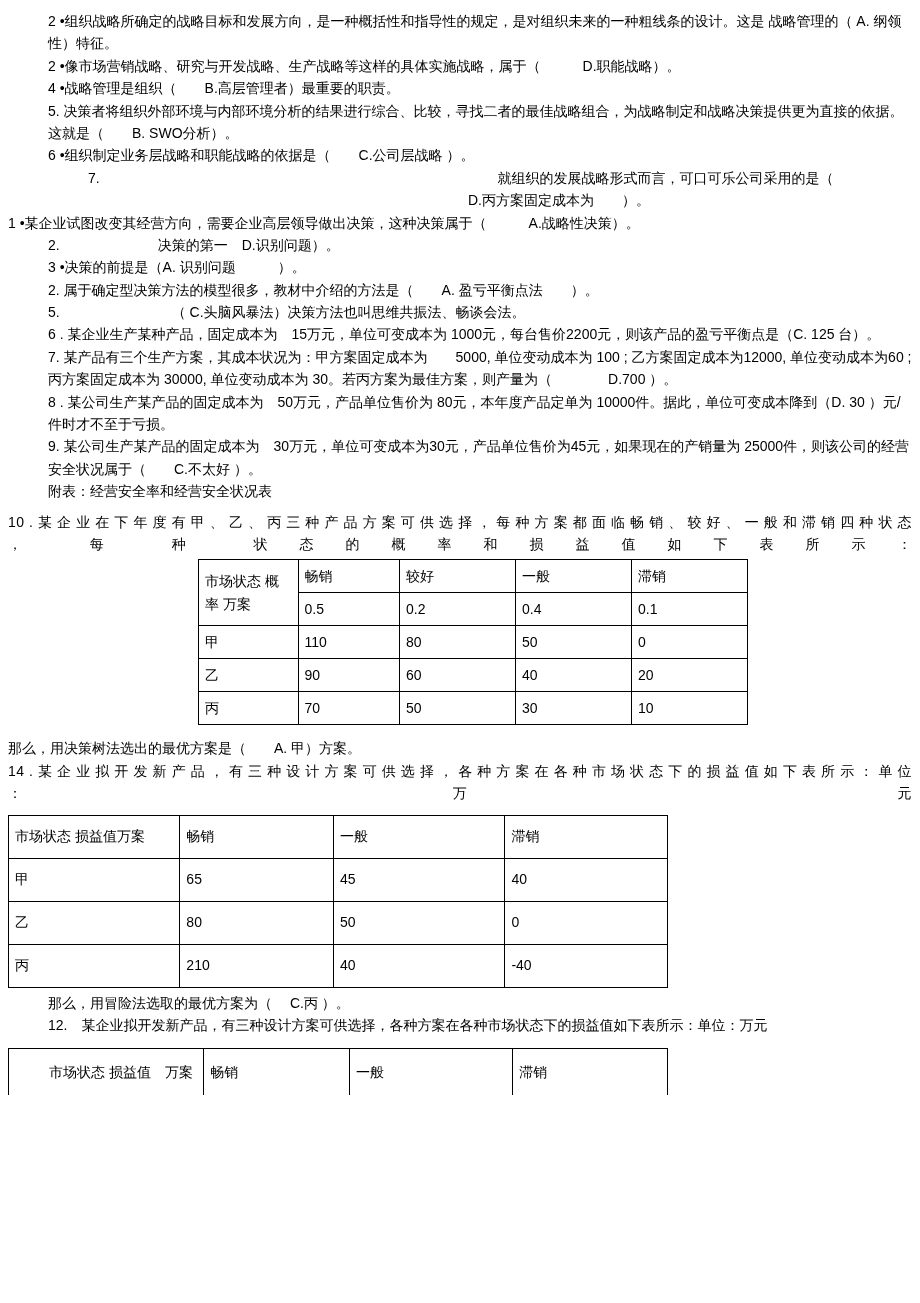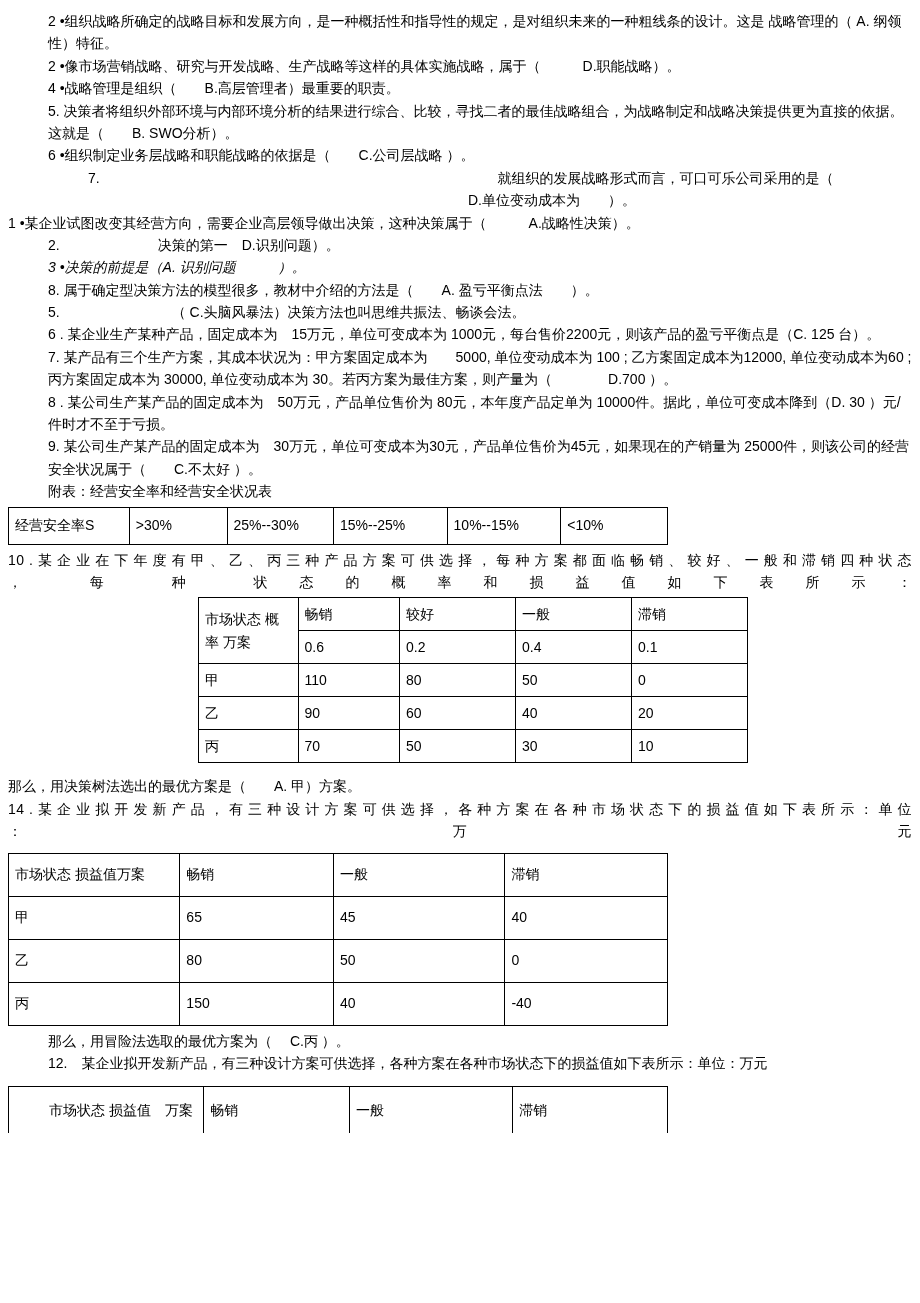--- a/index.html
+++ b/index.html
@@ -72,58 +72,50 @@
 <p class="para indent1">2 •组织战略所确定的战略目标和发展方向，是一种概括性和指导性的规定，是对组织未来的一种粗线条的设计。这是 战略管理的（ A. 纲领性）特征。</p>
 <p class="para indent1">2 •像市场营销战略、研究与开发战略、生产战略等这样的具体实施战略，属于（　　　D.职能战略）。</p>
 <p class="para indent1">4 •战略管理是组织（　　B.高层管理者）最重要的职责。</p>
 <p class="para indent1">5. 决策者将组织外部环境与内部环境分析的结果进行综合、比较，寻找二者的最佳战略组合，为战略制定和战略决策提供更为直接的依据。这就是（　　B. SWO分析）。</p>
 <p class="para indent1">6 •组织制定业务层战略和职能战略的依据是（　　C.公司层战略  ）。</p>
 <p class="para">
   <span class="indent2" style="display:inline-block;">7.</span>
   <span style="display:inline-block; width:390px;"></span>
   <span>就组织的发展战略形式而言，可口可乐公司采用的是（</span>
 </p>
-<p class="para" style="padding-left:460px;">D.单位变动成本为　　）。</p>
+<p class="para" style="padding-left:460px;">D.丙方案固定成本为　　）。</p>
 <p class="para">1 •某企业试图改变其经营方向，需要企业高层领导做出决策，这种决策属于（　　　A.战略性决策）。</p>
 <p class="para indent1">2.　　　　　　　决策的第一　D.识别问题）。</p>
-<p class="para indent1" style="font-style:italic;">3 •决策的前提是（A. 识别问题　　　）。</p>
-<p class="para indent1">8. 属于确定型决策方法的模型很多，教材中介绍的方法是（　　A. 盈亏平衡点法　　）。</p>
+<p class="para indent1" style="">3 •决策的前提是（A. 识别问题　　　）。</p>
+<p class="para indent1">2. 属于确定型决策方法的模型很多，教材中介绍的方法是（　　A. 盈亏平衡点法　　）。</p>
 <p class="para indent1">5.　　　　　　　　（ C.头脑风暴法）决策方法也叫思维共振法、畅谈会法。</p>
 <p class="para indent1">6 . 某企业生产某种产品，固定成本为　15万元，单位可变成本为 1000元，每台售价2200元，则该产品的盈亏平衡点是（C. 125 台）。</p>
 <p class="para indent1">7. 某产品有三个生产方案，其成本状况为：甲方案固定成本为　　5000, 单位变动成本为 100 ; 乙方案固定成本为12000, 单位变动成本为60 ; 丙方案固定成本为 30000, 单位变动成本为 30。若丙方案为最佳方案，则产量为（　　　　D.700 ）。</p>
 <p class="para indent1">8  . 某公司生产某产品的固定成本为　50万元，产品单位售价为 80元，本年度产品定单为 10000件。据此，单位可变成本降到（D. 30 ）元/件时才不至于亏损。</p>
 <p class="para indent1">9. 某公司生产某产品的固定成本为　30万元，单位可变成本为30元，产品单位售价为45元，如果现在的产销量为 25000件，则该公司的经营安全状况属于（　　C.不太好  ）。</p>
 <p class="para indent1">附表：经营安全率和经营安全状况表</p>
 
 <table class="table1">
   <tbody>
-      <tr>
-    <td>经营安全率S</td>
-    <td>&gt;30%</td>
-    <td>25%--30%</td>
-    <td>15%--25%</td>
-    <td>10%--15%</td>
-    <td>&lt;10%</td>
-  </tr>
 </tbody>
   </table>
 
 <p class="para justified">10 . 某 企 业 在 下 年 度 有 甲 、 乙 、 丙 三 种 产 品 方 案 可 供 选 择 ， 每 种 方 案 都 面 临 畅 销 、 较 好 、 一 般 和 滞 销 四 种 状 态 ， 每 种 状态的概率和损益值如下表所示：</p>
 
 <table class="table2">
   <tbody>
       <tr>
     <td rowspan="2">市场状态  概率 万案</td>
     <td>畅销</td>
     <td>较好</td>
     <td>一般</td>
     <td>滞销</td>
   </tr>
   <tr>
-    <td>0.6</td>
+    <td>0.5</td>
     <td>0.2</td>
     <td>0.4</td>
     <td>0.1</td>
   </tr>
   <tr>
     <td>甲</td>
     <td>110</td>
     <td>80</td>
     <td>50</td>
     <td>0</td>
@@ -165,21 +157,21 @@
     <td>40</td>
   </tr>
   <tr>
     <td>乙</td>
     <td>80</td>
     <td>50</td>
     <td>0</td>
   </tr>
   <tr>
     <td>丙</td>
-    <td>150</td>
+    <td>210</td>
     <td>40</td>
     <td>-40</td>
   </tr>
 </tbody>
   </table>
 
 <p class="para indent1">那么，用冒险法选取的最优方案为（　 C.丙 ）。</p>
 <p class="para indent1">12.　某企业拟开发新产品，有三种设计方案可供选择，各种方案在各种市场状态下的损益值如下表所示：单位：万元</p>
 <p class="para" style="height:8px;"></p>
 

